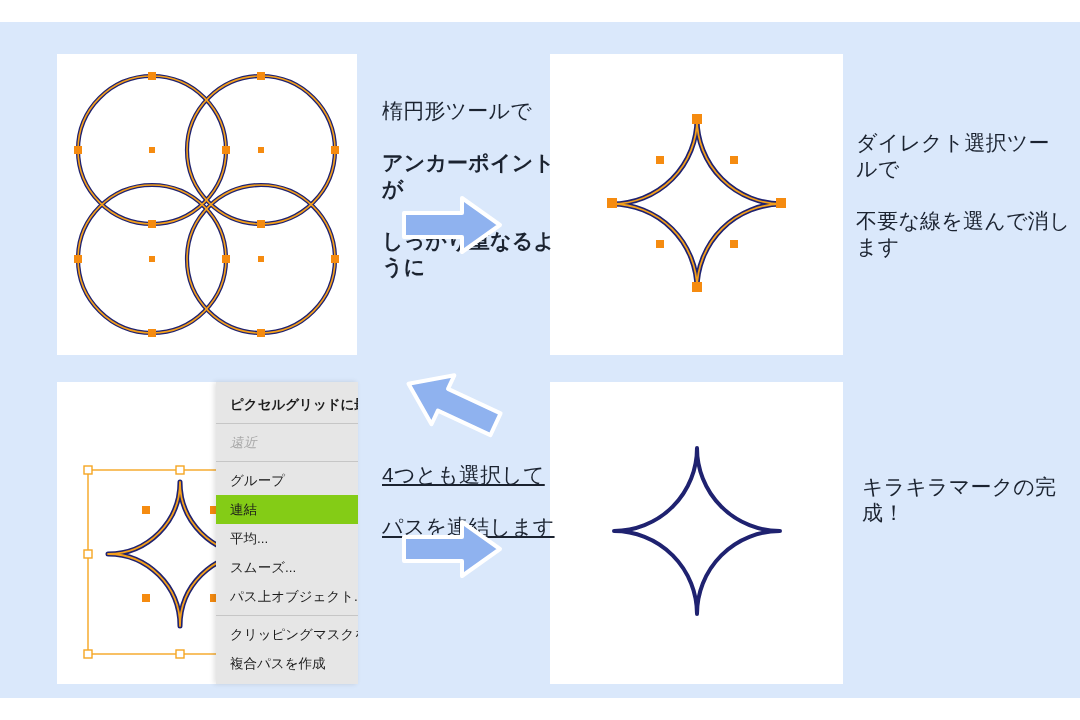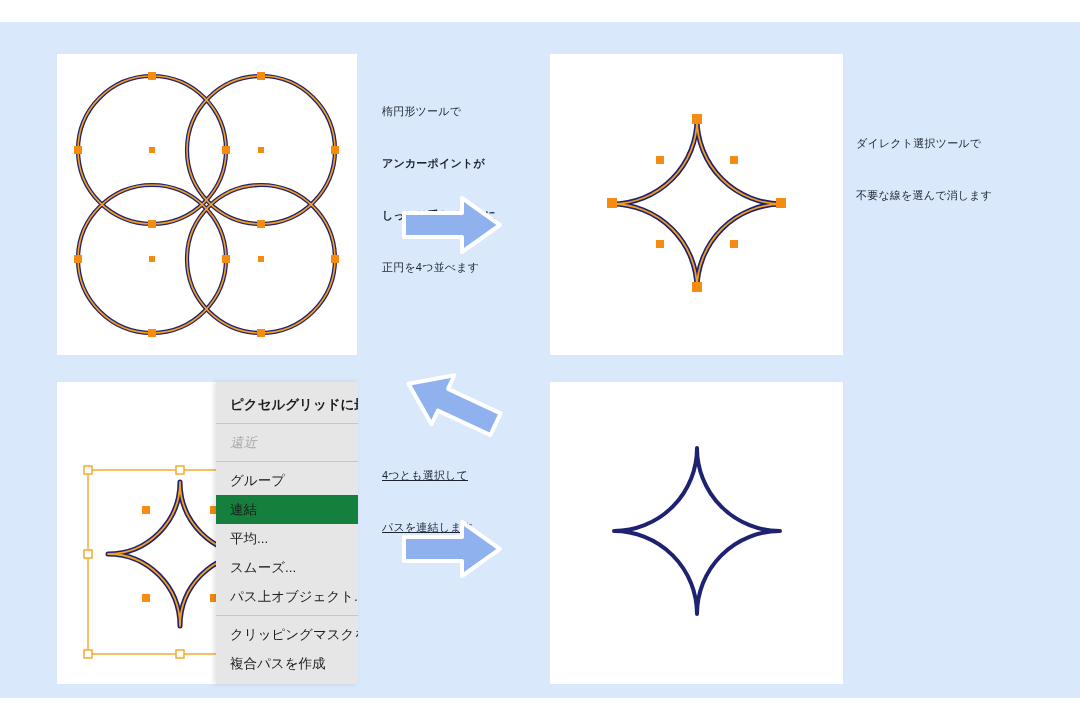--- a/index.html
+++ b/index.html
@@ -30,21 +30,21 @@
   #panel-star-anchors{left:550px;top:54px;width:293px;height:301px;}
   #panel-menu-scene{left:57px;top:382px;width:300px;height:302px;}
   #panel-final{left:550px;top:382px;width:293px;height:302px;}
 
   .panel svg{display:block;}
 
   
   .caption{
     position:absolute;
     color:#1b2330;
-    font-size:11px;
+    font-size:21px;
     line-height:26px;
     white-space:pre-line;
     letter-spacing:.2px;
   }
   .caption .b{font-weight:bold;}
   #cap-step1{left:382px;top:72px;width:180px;}
   #cap-step2{left:856px;top:104px;width:215px;}
   #cap-step3{left:382px;top:436px;width:180px;text-decoration:underline;}
   #cap-step4{left:862px;top:448px;width:215px;}
   .cap-line{display:block;}
@@ -71,21 +71,21 @@
   .menu-item{
     height:29px;
     line-height:29px;
     padding-left:14px;
     white-space:nowrap;
     overflow:hidden;
     font-family:"Liberation Sans","DejaVu Sans",sans-serif;
   }
   .menu-item.bold{font-weight:bold;}
   .menu-item.disabled{color:#a9a9a9;font-style:italic;}
-  .menu-item.highlight{background:#15803d;color:#1c1c1c;}
+  .menu-item.highlight{background:#84cc16;color:#1c1c1c;}
   .menu-sep{height:1px;background:#c6c6c6;margin:4px 0 4px 0;}
   .menu-pad-top{height:8px;}
 </style>
 </head>
 <body>
 
 <div id="stage">
 
   <div class="bg-band"></div>
 
@@ -215,34 +215,34 @@
                A 83 83 0 0 0 147 230
                A 83 83 0 0 0 64 147
                A 83 83 0 0 0 147 64 Z" fill="none" stroke="#1f2270" stroke-width="4" stroke-linejoin="round" transform="translate(0,2)"></path>
     </svg>
   </div>
 
   <div class="caption" id="cap-step1">
     <span class="cap-line">楕円形ツールで</span>
     <span class="cap-line b">アンカーポイントが</span>
     <span class="cap-line b">しっかり重なるように</span>
-    <span class="cap-line">正円を4つ並べます</span>
   </div>
 
   <div class="caption" id="cap-step2">
     <span class="cap-line">ダイレクト選択ツールで</span>
     <span class="cap-line">不要な線を選んで消します</span>
   </div>
 
   <div class="caption" id="cap-step3">
     <span class="cap-line">4つとも選択して</span>
     <span class="cap-line">パスを連結します</span>
   </div>
 
   <div class="caption" id="cap-step4">
+    <span class="cap-line">キラキラマークの完成！</span>
   </div>
 
   <div class="arrow" id="arrow-1">
     <svg width="108" height="66" viewBox="0 0 108 66">
       <path d="M 6 21 L 64 21 L 64 6 L 102 33 L 64 60 L 64 45 L 6 45 Z" fill="#8fb2ef" stroke="#ffffff" stroke-width="4" stroke-linejoin="round"></path>
     </svg>
   </div>
 
   <div class="arrow" id="arrow-2">
     <svg width="108" height="72" viewBox="0 0 108 72">

